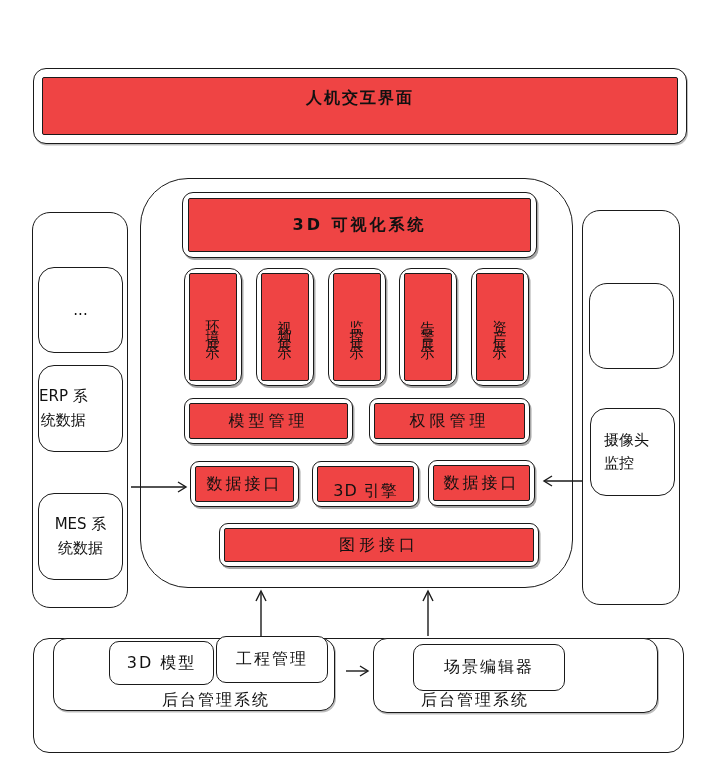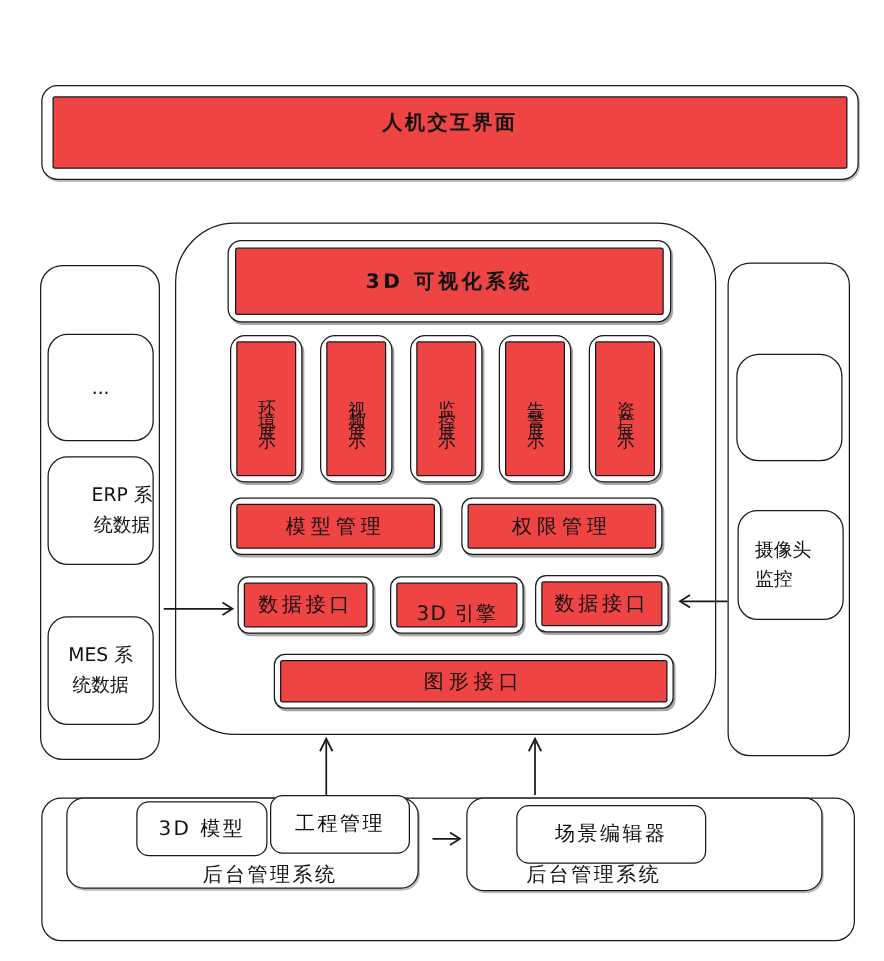--- a/index.html
+++ b/index.html
@@ -103,21 +103,21 @@
         <span class="label16">图形接口</span>
       </div>
   </div>
 
   <div class="abs container" style="left:32px;top:212px;width:96px;height:396px;">
     <div class="abs container" style="left:5px;top:54px;width:85px;height:86px;border-radius:16px;
                 display:flex;align-items:center;justify-content:center;">
       <span style="font-size:15px;">...</span>
     </div>
     <div class="abs container" style="left:5px;top:152px;width:85px;height:87px;border-radius:16px;
-                display:flex;align-items:center;justify-content:flex-end;">
+                display:flex;align-items:center;justify-content:flex-start;">
       <div class="two-line">
         <div>ERP 系</div>
         <div>统数据</div>
       </div>
     </div>
     <div class="abs container" style="left:5px;top:280px;width:85px;height:87px;border-radius:16px;
                 display:flex;align-items:center;justify-content:center;">
       <div class="two-line">
         <div>MES 系</div>
         <div>统数据</div>

